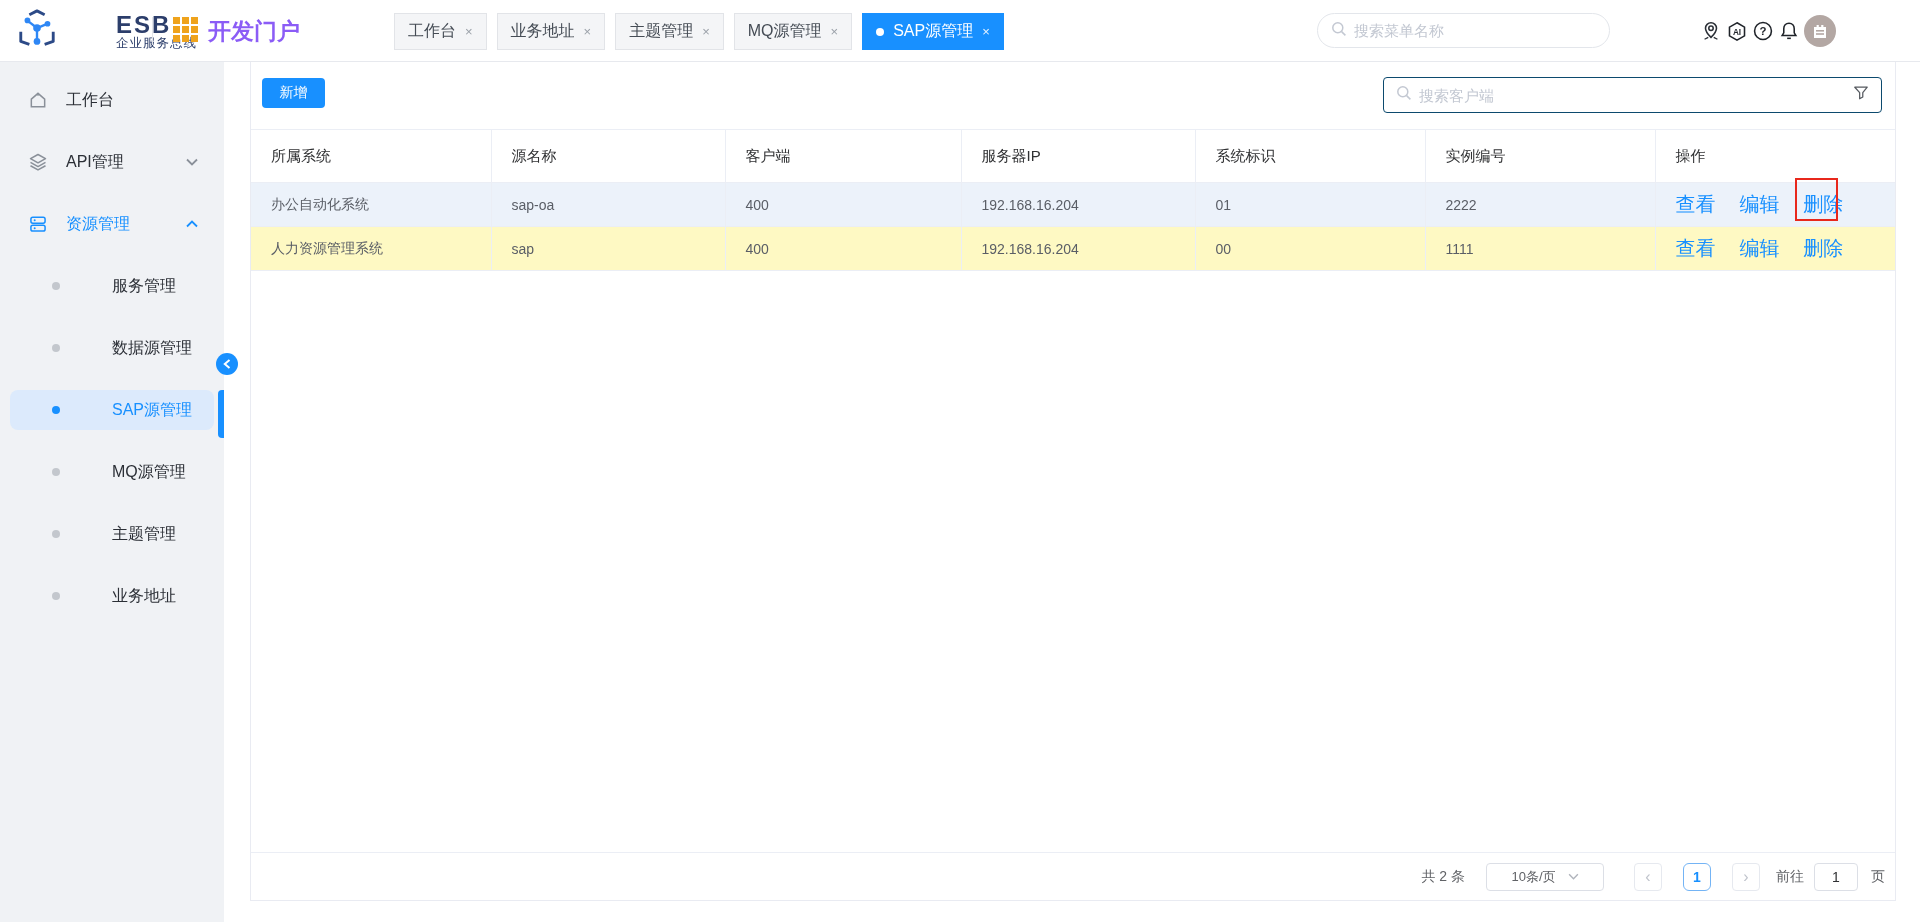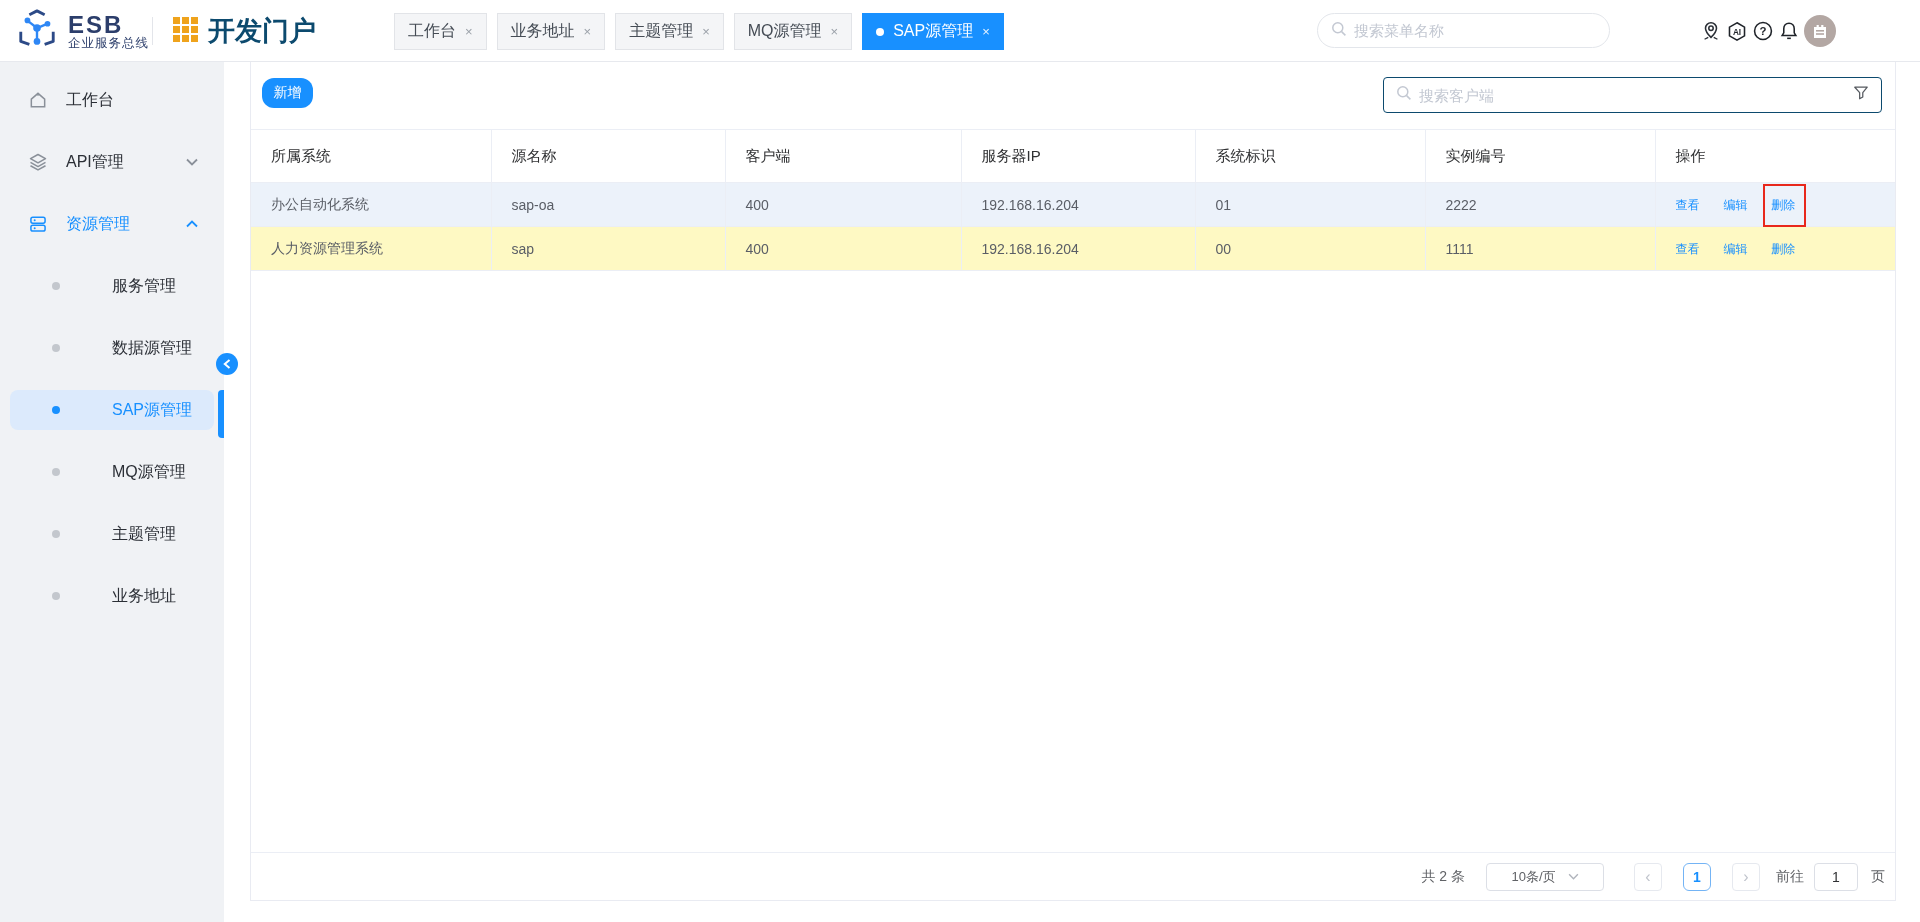--- a/index.html
+++ b/index.html
@@ -3,26 +3,26 @@
 <meta charset="utf-8">
 <style>
   * { margin:0; padding:0; box-sizing:border-box; }
   html,body { width:1920px; height:922px; overflow:hidden; background:#fff;
     font-family:"Liberation Sans","DejaVu Sans",sans-serif; color:#303133; }
 
   
   .header { position:absolute; top:0; left:0; width:1920px; height:62px; background:#fff;
     border-bottom:1px solid #e7e9ee; z-index:20; }
   .logo-wrap { position:absolute; left:16px; top:0; height:62px; display:flex; align-items:center; gap:10px; }
-  .logo-text-block { line-height:1.05; }
+  .logo-text-block { line-height:1.05;margin-left:48px; }
   .logo-title { font-size:24px; font-weight:bold; color:#2c3e6b; letter-spacing:2px; }
   .logo-subtitle { font-size:12.5px; color:#2c3e6b; letter-spacing:1px; }
   .v-divider { position:absolute; left:152px; top:17px; width:1px; height:28px; background:#e3e5ea; }
   .portal { position:absolute; left:172px; top:0; height:62px; display:flex; align-items:center; gap:10px; }
-  .portal-name { font-size:27px; font-weight:bold; color:#0c4a6e; }
+  .portal-name { font-size:23px; font-weight:bold; color:#8b5cf6; }
 
   .tabs { position:absolute; left:394px; top:13px; height:37px; display:flex; gap:10px; }
   .tab { height:37px; padding:0 13px; background:#f4f5f7; border:1px solid #e2e4e8;
     display:flex; align-items:center; gap:9px; font-size:16px; color:#454c55; cursor:pointer; }
   .tab .close { font-size:13px; color:#9aa0a8; }
   .tab.active { background:#1890ff; border-color:#1890ff; color:#fff; }
   .tab.active .close { color:#eaf4ff; }
   .tab-dot { width:8px; height:8px; border-radius:50%; background:#fff; }
 
   .header-search { position:absolute; left:1317px; top:13px; width:293px; height:35px;
@@ -46,36 +46,36 @@
   .side-item.active .sub-dot { background:#1890ff; }
   .blue-label { color:#1890ff; }
   .side-indicator { position:absolute; right:0; top:328px; width:6px; height:48px; background:#1890ff; border-radius:4px 0 0 4px; }
   .collapse-btn { position:absolute; left:216px; top:353px; width:22px; height:22px; border-radius:50%;
     background:#1890ff; color:#fff; display:flex; align-items:center; justify-content:center; z-index:30; cursor:pointer; }
 
   
   .panel { position:absolute; left:250px; top:62px; width:1646px; height:839px; background:#fff;
     border:1px solid #e9ebf2; border-top:none; }
   .toolbar { position:relative; height:67px; }
-  .add-btn { position:absolute; left:11px; top:16px; width:51px; height:30px; background:#1890ff; color:#fff;
-    border:none; border-radius:12px; font-size:14px; cursor:pointer; font-family:inherit; }
+  .add-btn { position:absolute; left:11px; top:16px; width:63px; height:30px; background:#1890ff; color:#fff;
+    border:none; border-radius:4px; font-size:14px; cursor:pointer; font-family:inherit; }
   .panel-search { position:absolute; right:13px; top:15px; width:499px; height:36px; border:1px solid #0c4a6e;
     border-radius:4px; display:flex; align-items:center; padding:0 12px; gap:7px; background:#fff; }
   .panel-search input { border:none; outline:none; flex:1; font-size:15px; color:#303133; background:transparent; }
   .panel-search input::placeholder { color:#c3c8d2; }
 
   table { width:100%; border-collapse:collapse; table-layout:fixed; }
   th { height:53px; text-align:left; padding-left:20px; font-size:15px; font-weight:500; color:#303133;
     border-top:1px solid #ebeef5; }
   td { height:44px; padding-left:20px; font-size:14px; color:#5a5e66; border-top:1px solid #ebeef5; }
   th + th, td + td { border-left:1px solid #ebeef5; }
   tbody tr:last-child td { border-bottom:1px solid #ebeef5; }
   tr.hl td { background:#ecf2fa; }
   tr.stripe td { background:#fef9c3; }
-  .link { color:#1890ff; margin-right:20px; font-size:12px; text-decoration:none; cursor:pointer; }
+  .link { color:#1890ff; margin-right:20px; font-size:20px; text-decoration:none; cursor:pointer; }
   .annotated { position:relative; display:inline-block; }
   .red-box { position:absolute; left:-8px; top:-13px; width:43px; height:43px; border:2px solid #e8281c; pointer-events:none; }
 
   
   .pagination { position:absolute; left:0; right:0; bottom:0; height:48px; border-top:1px solid #ebeef5;
     display:flex; align-items:center; justify-content:flex-end; padding-right:10px; font-size:14px; color:#606266; background:#fff; }
   .pg-total { margin-right:21px; }
   .pg-size { width:118px; height:28px; border:1px solid #dcdfe6; border-radius:4px; display:flex; align-items:center;
     justify-content:center; gap:12px; margin-right:30px; font-size:13px; color:#606266; cursor:pointer; background:#fff; }
   .pg-btn { width:28px; height:28px; border:1px solid #e6e9ef; border-radius:4px; color:#c0c4cc; display:flex;

